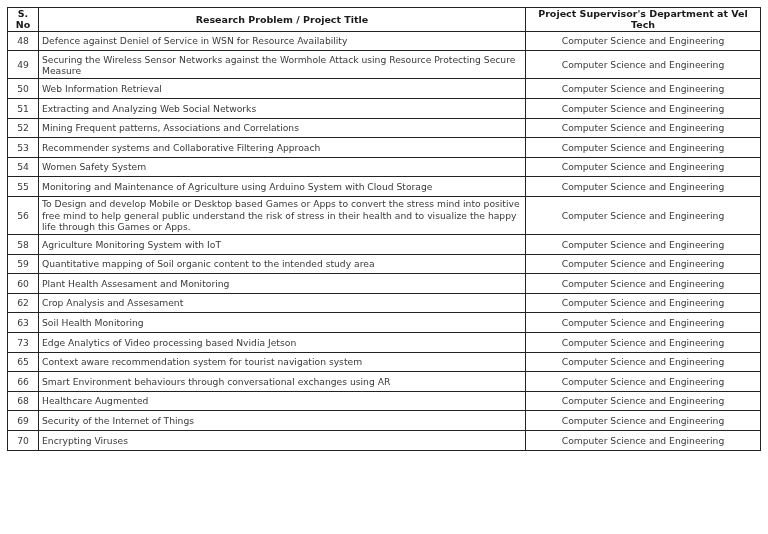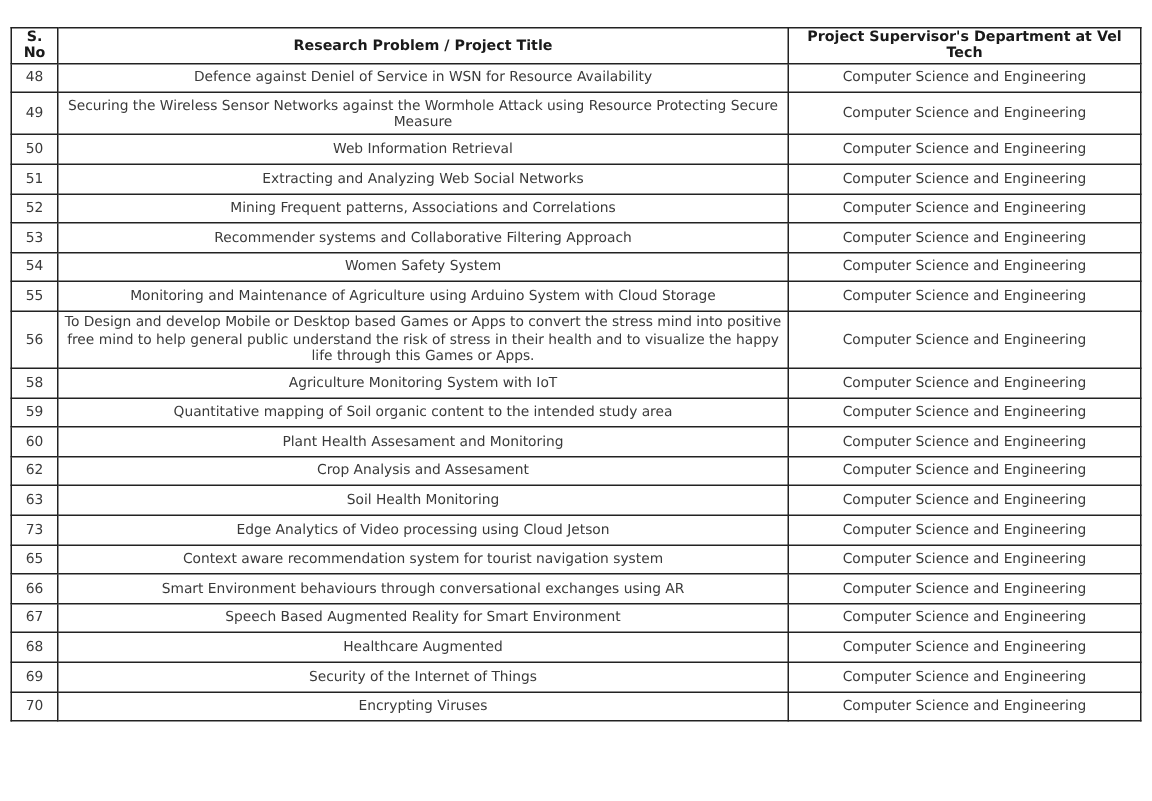--- a/index.html
+++ b/index.html
@@ -1,22 +1,22 @@
 <!DOCTYPE html>
 <html><head>
   <meta charset="utf-8">
   <style>
     html, body { margin: 0; padding: 0; background: #ffffff; }
     body { width: 768px; height: 534px; overflow: hidden; position: relative; font-family: "DejaVu Sans", sans-serif; color: #3a3a3a; }
-    table.doc { position: absolute; left: 7px; top: 18px; width: 753px; border-collapse: collapse; table-layout: fixed; }
+    table.doc { position: absolute; left: 7px; top: 7px; width: 753px; border-collapse: collapse; table-layout: fixed; }
     table.doc td, table.doc th { border: 1.5px solid #222; font-size: 9.2px; line-height: 11.4px; padding: 0 3px; vertical-align: middle; }
     table.doc th { font-weight: bold; color: #1a1a1a; height: 17px; text-align: center; font-size: 9.5px; }
     col.c1 { width: 31px; } col.c2 { width: 487px; } col.c3 { width: 235px; }
     td.sno { text-align: center; }
-    td.title { text-align: center; }
+    td.title { text-align: left; }
     td.dept { text-align: center; }
     tr.r1 td { height: 18.6px; }
     tr.r2 td { height: 27px; }
     tr.r3 td { height: 37px; }
   </style>
 </head>
 <body>
 
 <table class="doc">
   <colgroup>
@@ -97,36 +97,31 @@
         <td class="title">Crop Analysis and Assesament</td>
         <td class="dept">Computer Science and Engineering</td>
       </tr>
       <tr class="r1">
         <td class="sno">63</td>
         <td class="title">Soil Health Monitoring</td>
         <td class="dept">Computer Science and Engineering</td>
       </tr>
       <tr class="r1">
         <td class="sno">73</td>
-        <td class="title">Edge Analytics of Video processing using Cloud Jetson</td>
+        <td class="title">Edge Analytics of Video processing based Nvidia Jetson</td>
         <td class="dept">Computer Science and Engineering</td>
       </tr>
       <tr class="r1">
         <td class="sno">65</td>
         <td class="title">Context aware recommendation system for tourist navigation system</td>
         <td class="dept">Computer Science and Engineering</td>
       </tr>
       <tr class="r1">
         <td class="sno">66</td>
         <td class="title">Smart Environment behaviours through conversational exchanges using AR</td>
-        <td class="dept">Computer Science and Engineering</td>
-      </tr>
-      <tr class="r1">
-        <td class="sno">67</td>
-        <td class="title">Speech Based Augmented Reality for Smart Environment</td>
         <td class="dept">Computer Science and Engineering</td>
       </tr>
       <tr class="r1">
         <td class="sno">68</td>
         <td class="title">Healthcare Augmented</td>
         <td class="dept">Computer Science and Engineering</td>
       </tr>
       <tr class="r1">
         <td class="sno">69</td>
         <td class="title">Security of the Internet of Things</td>

